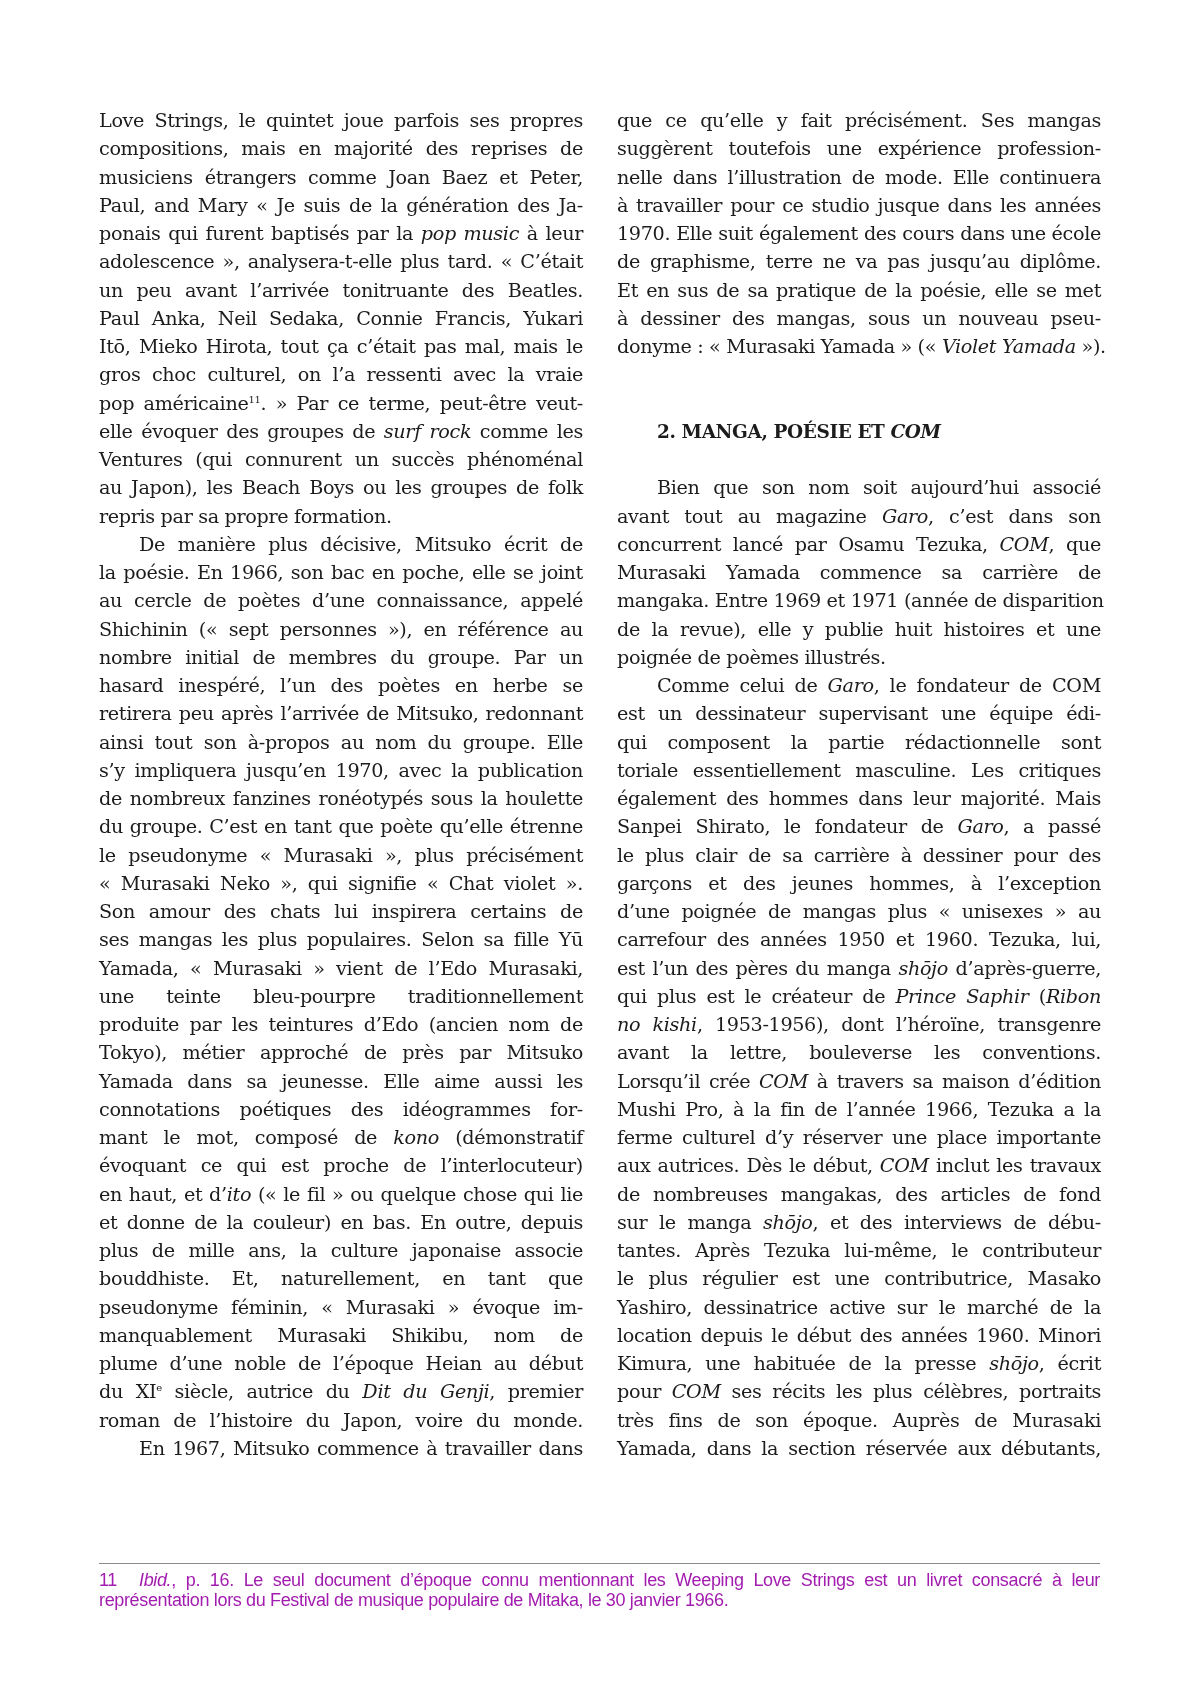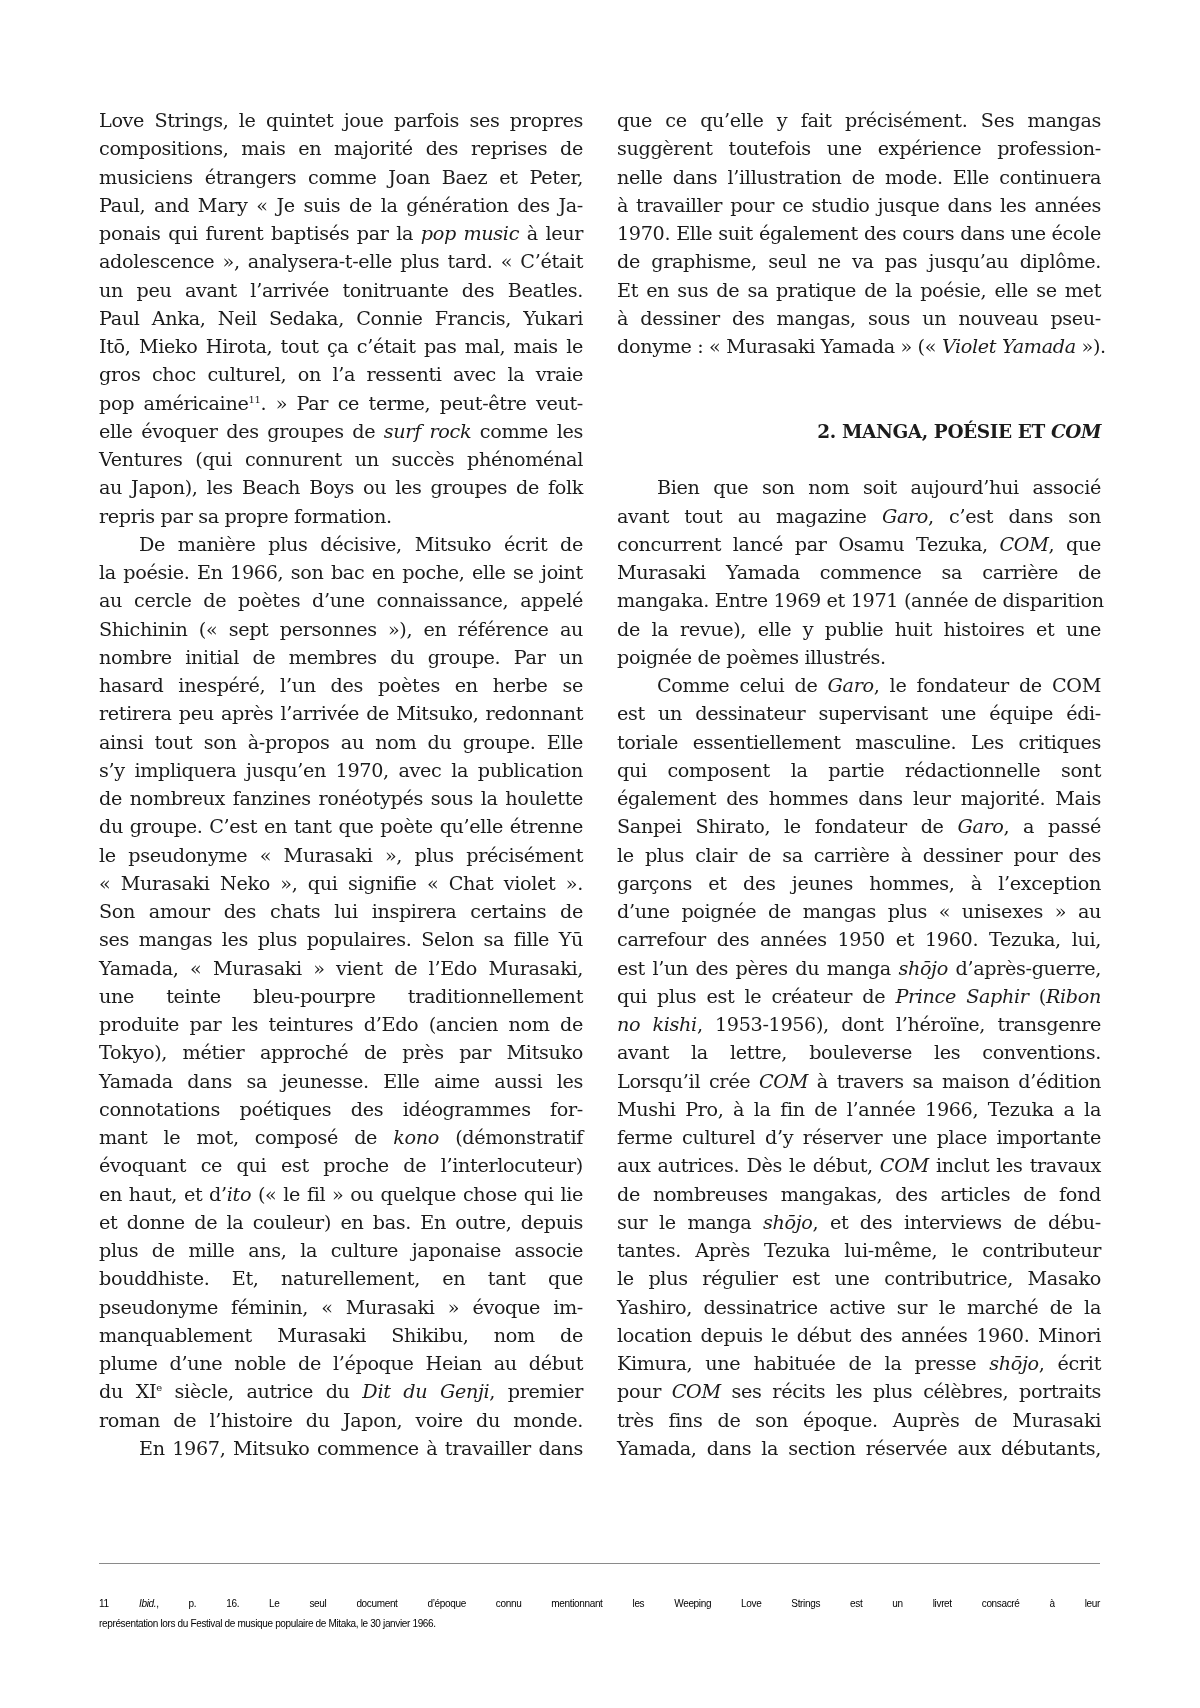--- a/index.html
+++ b/index.html
@@ -22,32 +22,31 @@
       height: 28.25px;
     }
     .line.last { text-align-last: left; }
     .line.indent { padding-left: 40px; }
     .line.blank { height: 28.25px; }
     .i { font-style: italic; }
     .sup { font-size: 10px; vertical-align: super; line-height: 0; }
     .heading {
       display: block; white-space: nowrap; height: 28.25px;
       padding-left: 40px;
-      font-weight: bold; font-size: 18.5px; letter-spacing: -0.4px; text-align: right;
+      font-weight: bold; font-size: 18.5px; letter-spacing: -0.4px;
     }
     .fn-rule {
       position: absolute; left: 99px; top: 1563px; width: 1001px;
       height: 0; border-top: 1.5px solid #8a8a8a;
     }
     .footnote {
       position: absolute; left: 99px; top: 1570px; width: 1001px;
       font-family: "Liberation Sans Narrow", "Liberation Sans", sans-serif;
-      font-size: 10px; line-height: 20px; letter-spacing: -0.35px;
-      color: #000000;
-      margin-top: 24px;
+      font-size: 18px; line-height: 20px; letter-spacing: -0.35px;
+      color: #a21caf;
     }
     .footnote .fn-num { display: inline-block; width: 40px; }
     .fn-line { display: block; white-space: nowrap; }
     .fn-line.j { text-align: justify; text-align-last: justify; }
   </style>
 </head>
 <body>
 
 <div class="col col-left" id="leftCol">
     <span class="line">Love Strings, le quintet joue parfois ses propres</span>
@@ -100,41 +99,41 @@
     <span class="line indent">En 1967, Mitsuko commence à travailler dans</span>
   </div>
 
 <div class="col col-right" id="rightCol">
   <div id="rightBefore">
       <span class="line">que ce qu’elle y fait précisément. Ses mangas</span>
       <span class="line">suggèrent toutefois une expérience profession-</span>
       <span class="line">nelle dans l’illustration de mode. Elle continuera</span>
       <span class="line">à travailler pour ce studio jusque dans les années</span>
       <span class="line">1970. Elle suit également des cours dans une école</span>
-      <span class="line">de graphisme, seul ne va pas jusqu’au diplôme.</span>
+      <span class="line">de graphisme, terre ne va pas jusqu’au diplôme.</span>
       <span class="line">Et en sus de sa pratique de la poésie, elle se met</span>
       <span class="line">à dessiner des mangas, sous un nouveau pseu-</span>
       <span class="line last">donyme : « Murasaki Yamada » (« <span class="i">Violet Yamada</span> »).</span>
     </div>
   <span class="line blank"></span>
   <span class="line blank"></span>
   <div class="heading"><span>2. MANGA, POÉSIE ET </span><span class="i">COM</span></div>
   <span class="line blank"></span>
   <div id="rightAfter">
       <span class="line indent">Bien que son nom soit aujourd’hui associé</span>
       <span class="line">avant tout au magazine <span class="i">Garo</span>, c’est dans son</span>
       <span class="line">concurrent lancé par Osamu Tezuka, <span class="i">COM</span>, que</span>
       <span class="line">Murasaki Yamada commence sa carrière de</span>
       <span class="line">mangaka. Entre 1969 et 1971 (année de disparition</span>
       <span class="line">de la revue), elle y publie huit histoires et une</span>
       <span class="line last">poignée de poèmes illustrés.</span>
       <span class="line indent">Comme celui de <span class="i">Garo</span>, le fondateur de COM</span>
       <span class="line">est un dessinateur supervisant une équipe édi-</span>
+      <span class="line">qui composent la partie rédactionnelle sont</span>
       <span class="line">toriale essentiellement masculine. Les critiques</span>
-      <span class="line">qui composent la partie rédactionnelle sont</span>
       <span class="line">également des hommes dans leur majorité. Mais</span>
       <span class="line">Sanpei Shirato, le fondateur de <span class="i">Garo</span>, a passé</span>
       <span class="line">le plus clair de sa carrière à dessiner pour des</span>
       <span class="line">garçons et des jeunes hommes, à l’exception</span>
       <span class="line">d’une poignée de mangas plus « unisexes » au</span>
       <span class="line">carrefour des années 1950 et 1960. Tezuka, lui,</span>
       <span class="line">est l’un des pères du manga <span class="i">shōjo</span> d’après-guerre,</span>
       <span class="line">qui plus est le créateur de <span class="i">Prince Saphir</span> (<span class="i">Ribon</span></span>
       <span class="line"><span class="i">no kishi</span>, 1953-1956), dont l’héroïne, transgenre</span>
       <span class="line">avant la lettre, bouleverse les conventions.</span>

